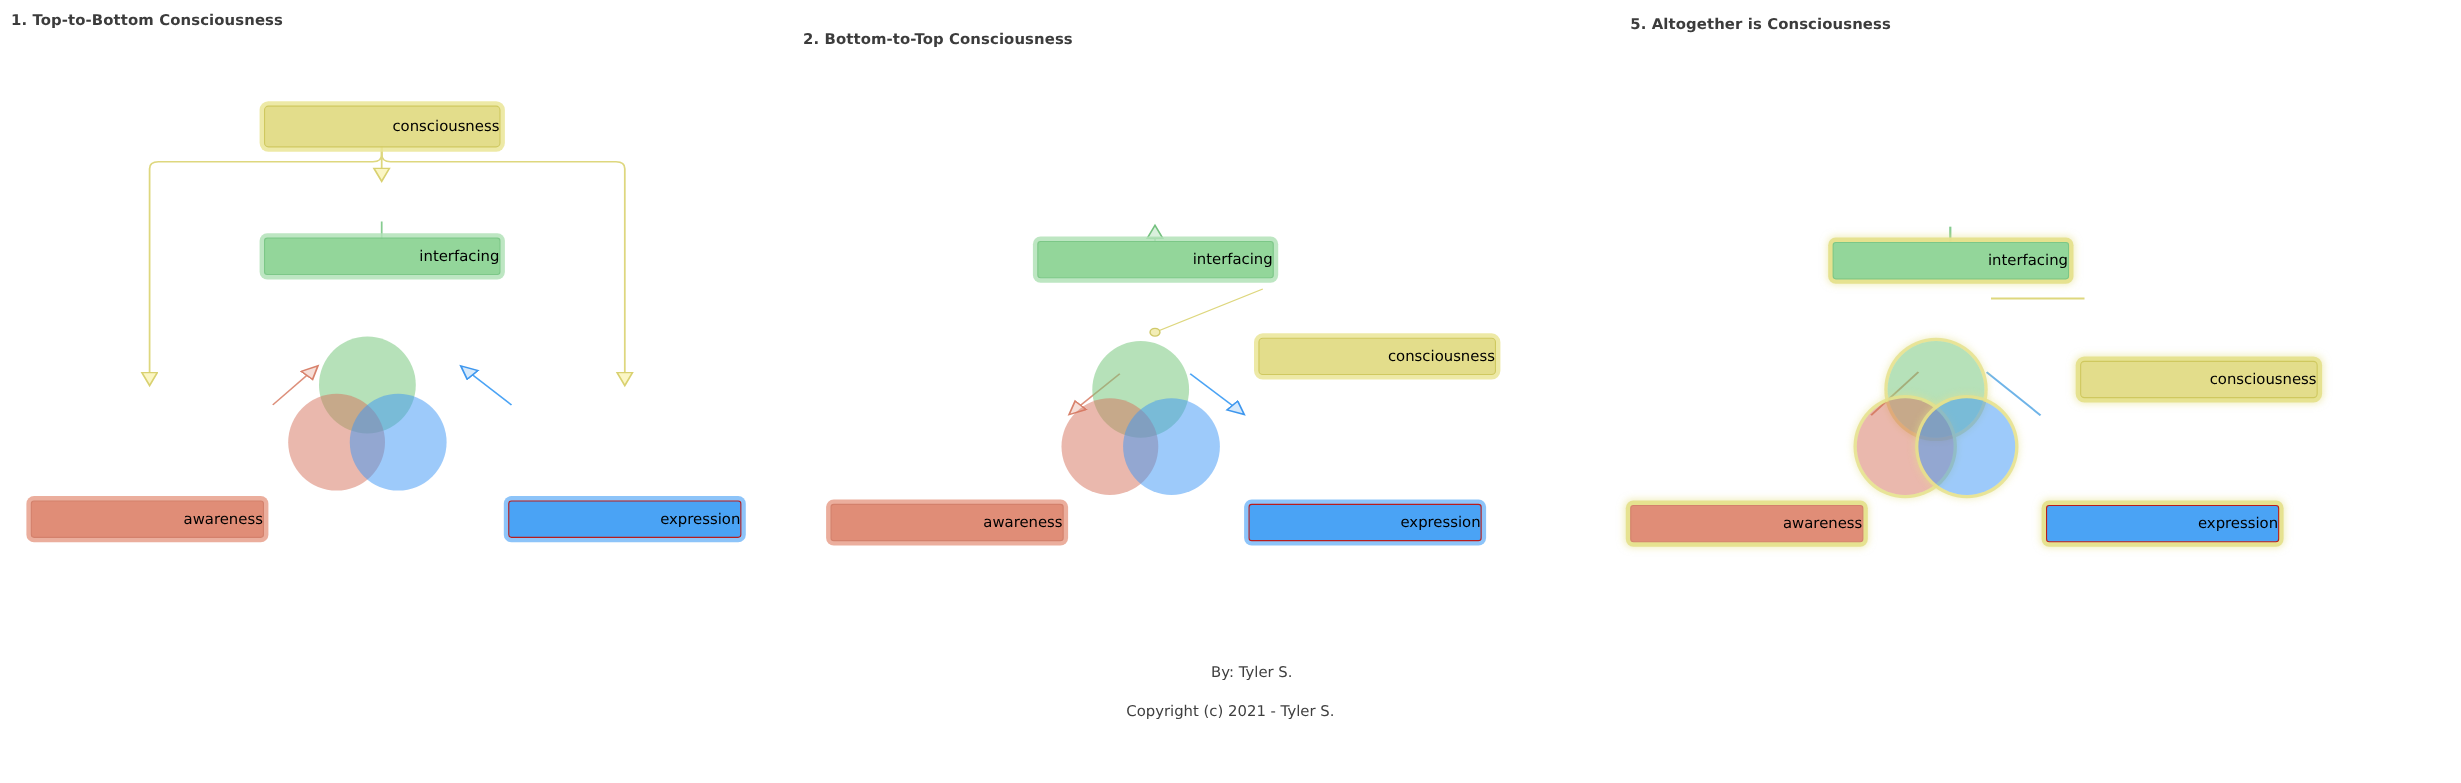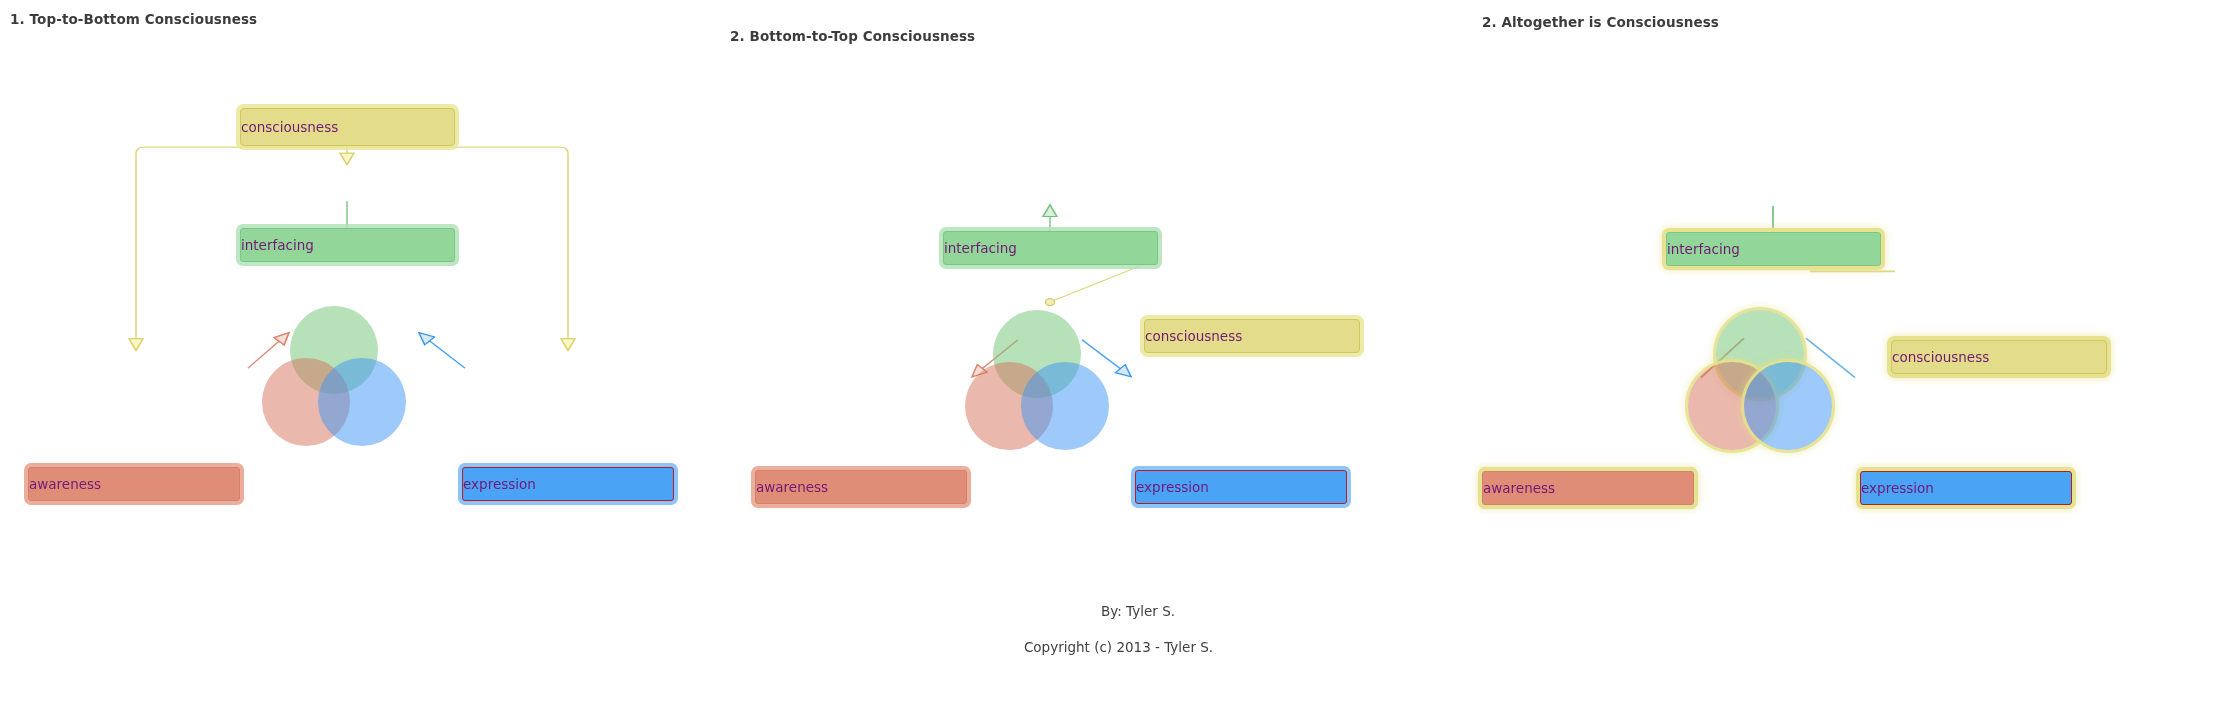--- a/index.html
+++ b/index.html
@@ -25,26 +25,25 @@
     white-space:nowrap;
   }
   #panel-1 .panel-title{left:10px;top:11px;}
   #panel-2 .panel-title{left:0px;top:28px;}
   #panel-3 .panel-title{left:2px;top:14px;}
 
   
   .node{
     position:absolute;
     box-sizing:border-box;
-    display:flex;align-items:center;justify-content:flex-start;
+    display:flex;align-items:center;justify-content:flex-end;
     font-size:13.5px;
-    color:#701a75;
+    color:#000000;
     white-space:nowrap;
     border-radius:3px;
-    margin-top:12px;
   }
   .node .node-label{pointer-events:none;}
 
   .node-consciousness{
     background:#e3dd8b;
     border:1px solid #cfc85f;
     box-shadow:0 0 0 4px rgba(234,229,150,.85);
     border-radius:4px;
   }
   .node-interfacing{
@@ -194,21 +193,21 @@
     <span class="node-label">awareness</span>
   </div>
 
   <div class="node node-expression" style="left:405px;top:458px;width:212px;height:34px;">
     <span class="node-label">expression</span>
   </div>
 </div>
 
 <div class="panel" id="panel-3">
 
-  <div class="panel-title">2. Altogether is Consciousness</div>
+  <div class="panel-title">5. Altogether is Consciousness</div>
 
   <svg class="links" viewBox="0 0 757 712" preserveAspectRatio="none">
 
     <path d="M293,262 L293,312" stroke="#86cc90" stroke-width="2" fill="none"></path>
 
     <path d="M221,480 L264,430" stroke="#d88d74" stroke-width="2" fill="none"></path>
 
     <path d="M375,480 L326,430" stroke="#6fb4e8" stroke-width="2" fill="none"></path>
 
     <path d="M415,345 L330,345" stroke="#ded77e" stroke-width="2.2" fill="none"></path>
@@ -232,14 +231,14 @@
     <span class="node-label">awareness</span>
   </div>
 
   <div class="node node-expression halo-consciousness" style="left:380px;top:459px;width:212px;height:34px;">
     <span class="node-label">expression</span>
   </div>
 </div>
 
 <div id="footer">
   <span class="sig-line">By: Tyler S.</span>
-  <span class="copyright">Copyright (c) 2013 - Tyler S.</span>
+  <span class="copyright">Copyright (c) 2021 - Tyler S.</span>
 </div>
 
 </body></html>

